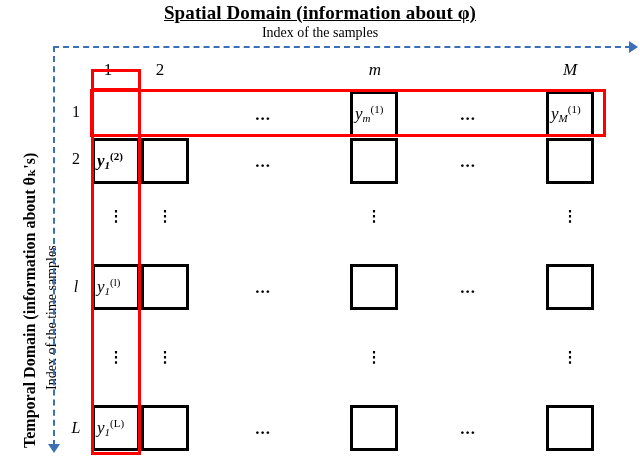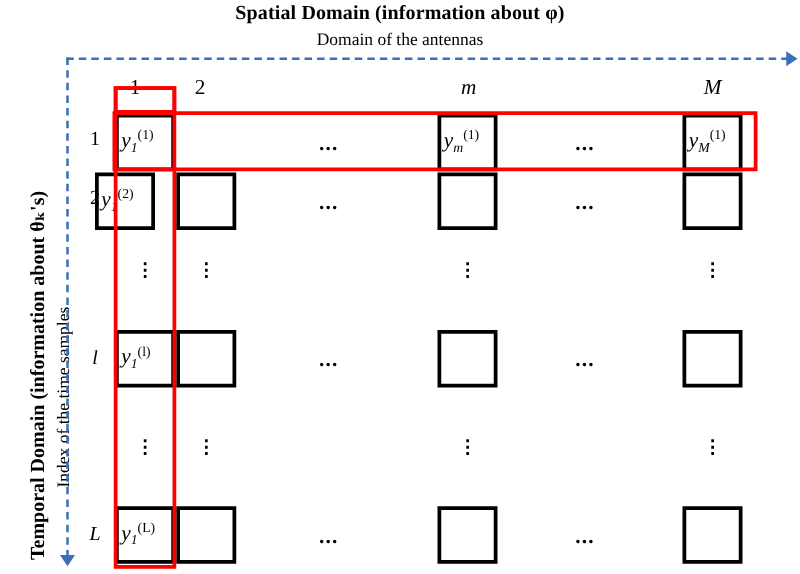--- a/index.html
+++ b/index.html
@@ -16,23 +16,24 @@
     overflow: hidden;
   }
 
   
   #spatial-title {
     position: absolute;
     left: 0; top: 2px;
     width: 640px;
     text-align: center;
     font-weight: bold;
-    font-size: 16px;
+    font-size: 19px;
     color: #000;
     letter-spacing: 0.1px;
+    text-decoration: underline;
   }
   #spatial-subtitle {
     position: absolute;
     left: 0; top: 25px;
     width: 640px;
     text-align: center;
     font-size: 14px;
     color: #000;
   }
 
@@ -176,53 +177,50 @@
   #red-row { left: 90px; top: 89px; width: 516px; height: 48px; }
   #red-col { left: 91px; top: 69px; width: 50px; height: 386px; }
   #red-col-tab { left: 91px; top: 69px; width: 50px; height: 22px; }
 </style>
 </head>
 <body>
 
 <div id="figure">
 
   <div id="spatial-title">Spatial Domain (information about φ)</div>
-  <div id="spatial-subtitle">Domain of the antennas</div>
+  <div id="spatial-subtitle">Index of the samples</div>
 
   <div class="vlabel" id="temporal-title">Temporal Domain (information about θₖ's)</div>
   <div class="vlabel" id="temporal-subtitle">Index of the time samples</div>
 
   <div class="dash-h"></div>
   <div class="dash-v"></div>
   <div class="arrow-right"></div>
   <div class="arrow-down"></div>
 
   <div class="col-head plain" style="left:83px;">1</div>
   <div class="col-head plain" style="left:135px;">2</div>
   <div class="col-head" style="left:350px;">m</div>
   <div class="col-head" style="left:545px;">M</div>
 
   <div class="row-head" style="top:103px;">1</div>
   <div class="row-head" style="top:150px;">2</div>
   <div class="row-head italic" style="top:278px;">l</div>
   <div class="row-head italic" style="top:419px;">L</div>
 
-  <div class="cell" style="left:92px;top:91px;">
-    <span class="val">y<sub>1</sub><sup>(1)</sup></span>
-  </div>
   <div class="hdots" style="left:243px;top:105px;">...</div>
   <div class="cell" style="left:350px;top:91px;">
     <span class="val">y<sub>m</sub><sup>(1)</sup></span>
   </div>
   <div class="hdots" style="left:448px;top:105px;">...</div>
   <div class="cell" style="left:546px;top:91px;">
     <span class="val">y<sub>M</sub><sup>(1)</sup></span>
   </div>
 
-  <div class="cell" style="left:76px;top:138px;">
+  <div class="cell" style="left:92px;top:138px;font-weight:bold;">
     <span class="val">y<sub>1</sub><sup>(2)</sup></span>
   </div>
   <div class="cell" style="left:141px;top:138px;"></div>
   <div class="hdots" style="left:243px;top:152px;">...</div>
   <div class="cell" style="left:350px;top:138px;"></div>
   <div class="hdots" style="left:448px;top:152px;">...</div>
   <div class="cell" style="left:546px;top:138px;"></div>
 
   <div class="vdots" style="left:106px;top:207px;">⋮</div>
   <div class="vdots" style="left:155px;top:207px;">⋮</div>

